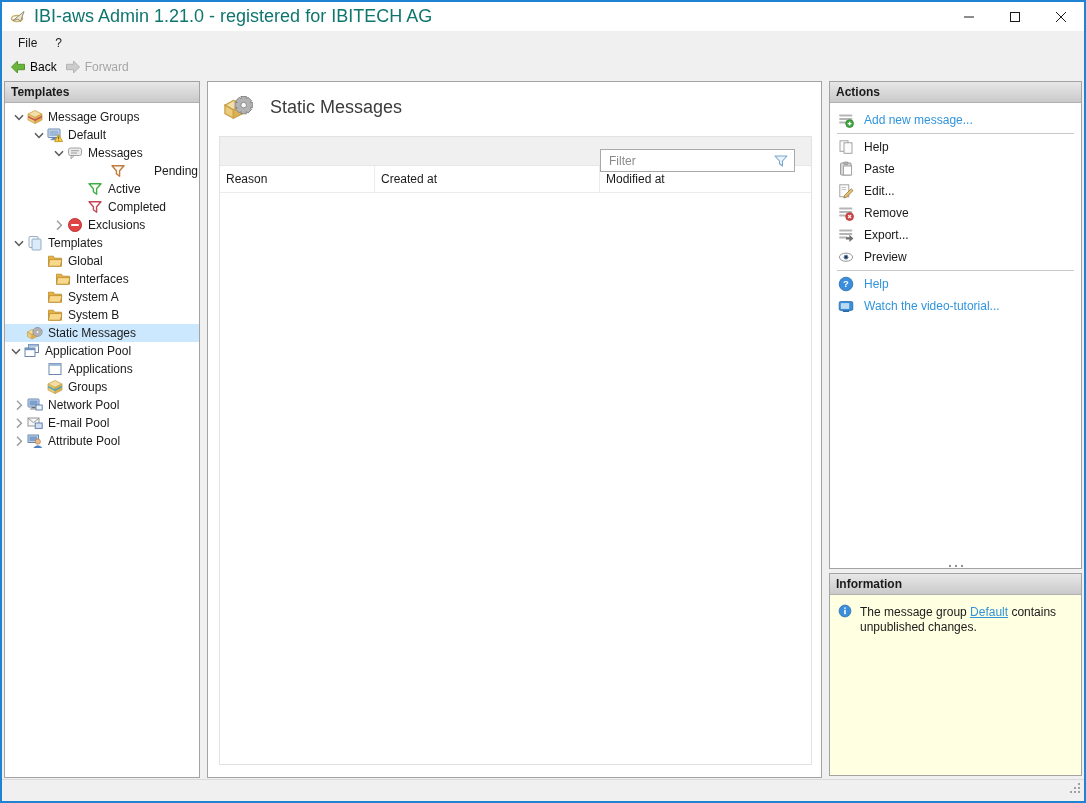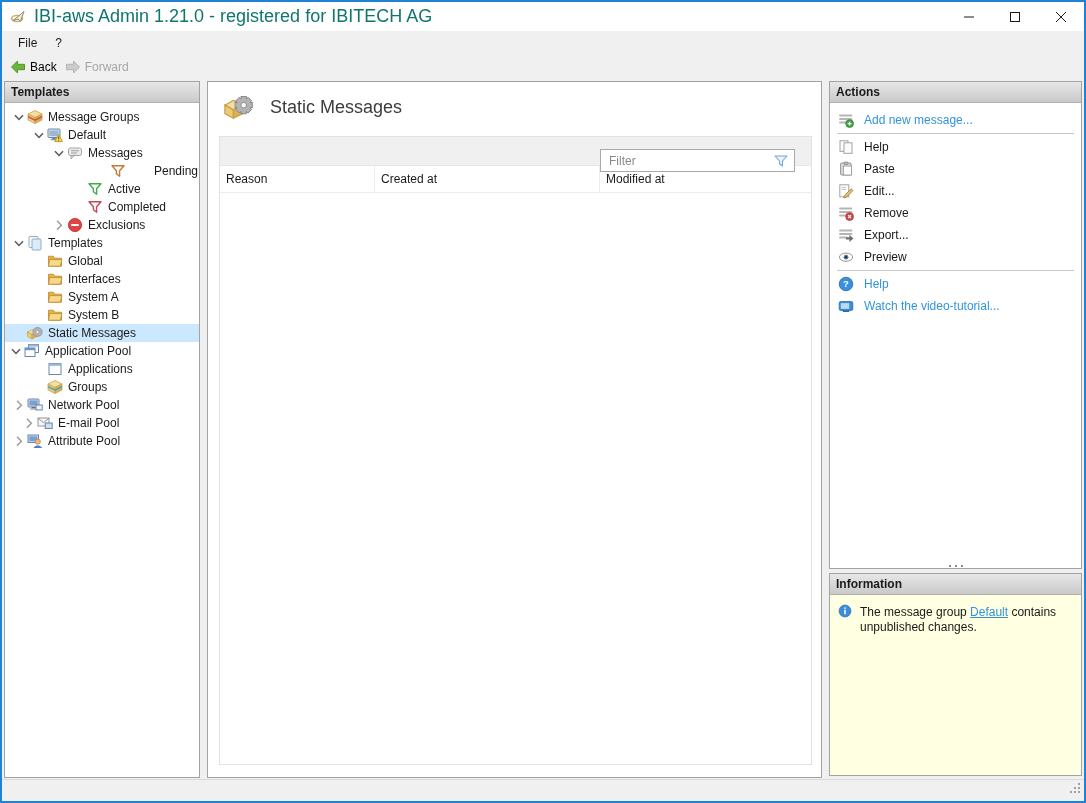--- a/index.html
+++ b/index.html
@@ -243,21 +243,21 @@
           <div class="tree-row" style="padding-left: 26px;">
             <span class="chev"></span>
             <span class="ticon">
               <svg viewBox="0 0 16 16">
                 <path d="M1.5 3.2 h4.8 l1.5 2 h6.7 v8 h-13 z" fill="#e8b23f" stroke="#b98a2e" stroke-width="0.8"></path>
                 <path d="M2.6 6.6 h12.4 l-1.7 6.6 H1.5 z" fill="#f8d98b" stroke="#b98a2e" stroke-width="0.8"></path>
               </svg>
             </span>
             <span class="tlabel">Global</span>
           </div>
-          <div class="tree-row" style="padding-left: 26px;">
+          <div class="tree-row" style="padding-left: 34px;">
             <span class="chev"></span>
             <span class="ticon">
               <svg viewBox="0 0 16 16">
                 <path d="M1.5 3.2 h4.8 l1.5 2 h6.7 v8 h-13 z" fill="#e8b23f" stroke="#b98a2e" stroke-width="0.8"></path>
                 <path d="M2.6 6.6 h12.4 l-1.7 6.6 H1.5 z" fill="#f8d98b" stroke="#b98a2e" stroke-width="0.8"></path>
               </svg>
             </span>
             <span class="tlabel">Interfaces</span>
           </div>
           <div class="tree-row" style="padding-left: 26px;">
@@ -347,21 +347,21 @@
               <svg viewBox="0 0 16 16">
                 <rect x="1" y="2" width="11" height="8" rx="0.8" fill="#cfe0f2" stroke="#5b7aa6" stroke-width="0.9"></rect>
                 <rect x="2.4" y="3.4" width="8.2" height="5.2" fill="#7ba0cc"></rect>
                 <rect x="4.6" y="10" width="3.6" height="1.3" fill="#6a6a6a"></rect>
                 <rect x="3.2" y="11.3" width="6.4" height="1.3" fill="#9a9a9a"></rect>
                 <rect x="9" y="8" width="6.2" height="5" fill="#eaf2fa" stroke="#5b7aa6" stroke-width="0.9"></rect>
               </svg>
             </span>
             <span class="tlabel">Network Pool</span>
           </div>
-          <div class="tree-row" style="padding-left: 6px; margin-left: 10px;">
+          <div class="tree-row" style="padding-left: 6px;">
             <span class="chev">
               <svg viewBox="0 0 16 16">
                 <path d="M6 3.8 l4.4 4.4 L6 12.6" fill="none" stroke="#9f9f9f" stroke-width="1.5"></path>
               </svg>
             </span>
             <span class="ticon">
               <svg viewBox="0 0 16 16">
                 <rect x="1" y="3" width="11" height="8" fill="#f7f7f7" stroke="#8a8a8a" stroke-width="0.9"></rect>
                 <path d="M1 3.2 l5.5 4.4 L12 3.2" fill="none" stroke="#8a8a8a" stroke-width="0.9"></path>
                 <rect x="8.2" y="8" width="7" height="5.4" fill="#cfe0f2" stroke="#5b7aa6" stroke-width="0.9"></rect>

